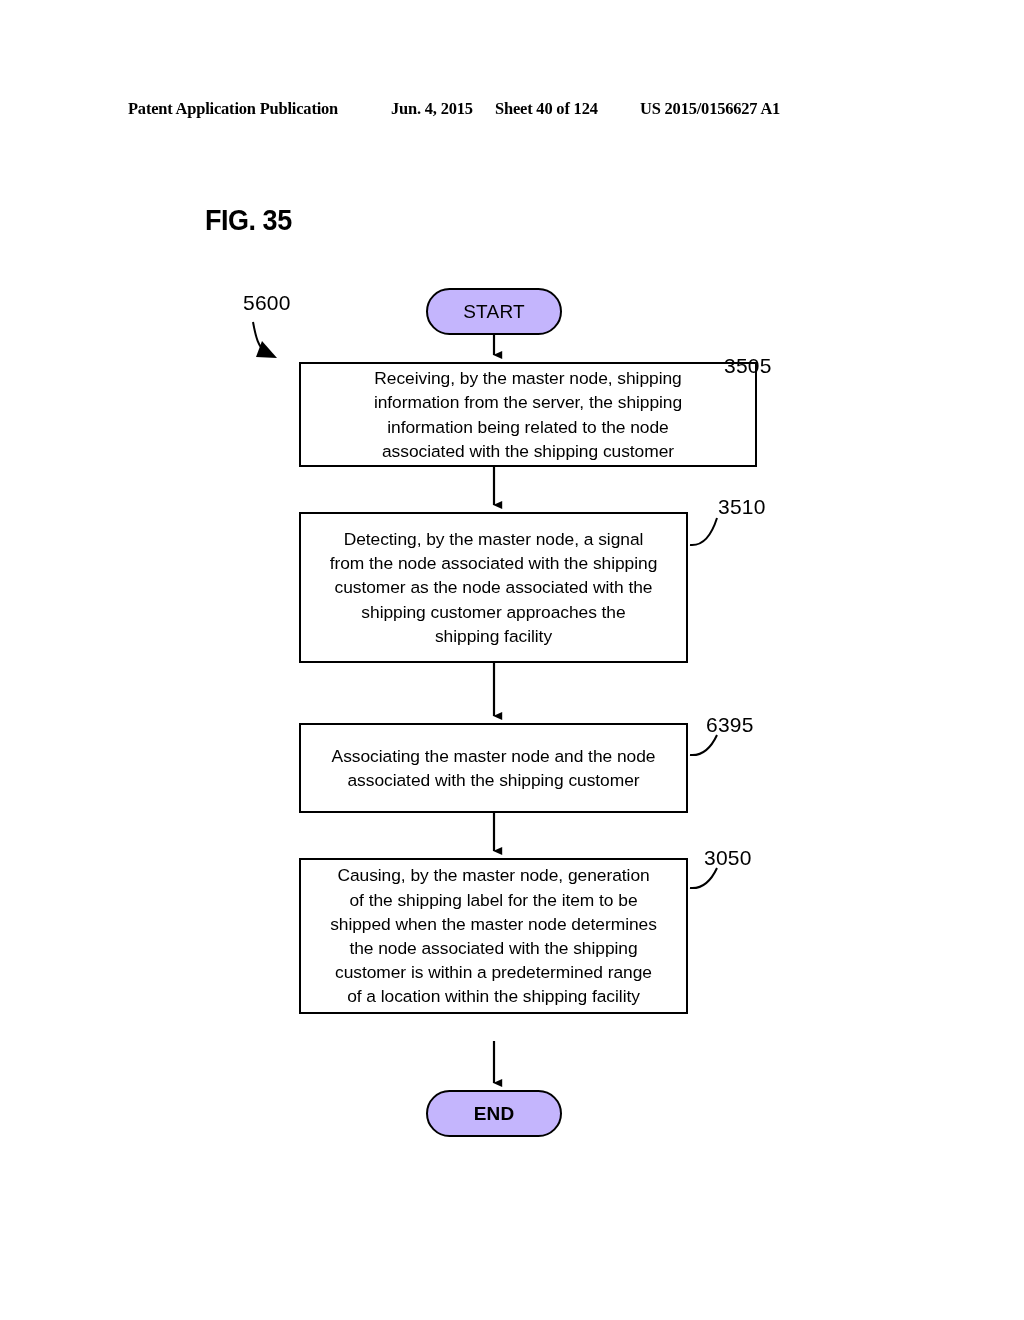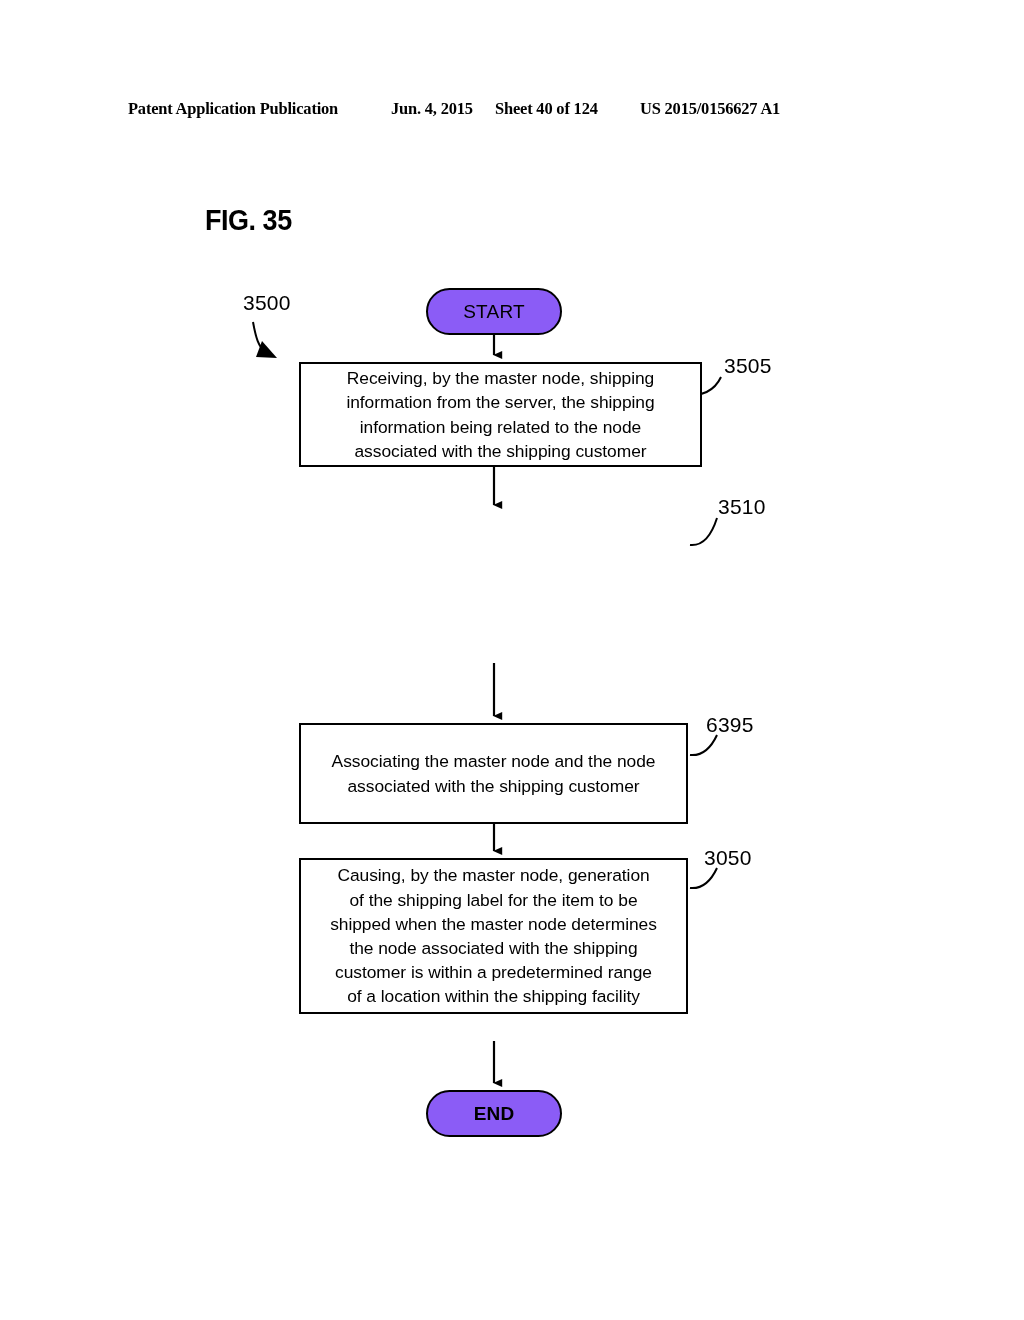--- a/index.html
+++ b/index.html
@@ -63,21 +63,21 @@
   .terminal {
     position: absolute;
     box-sizing: border-box;
     border: 2.2px solid #000;
     border-radius: 26px;
     display: flex;
     align-items: center;
     justify-content: center;
     font-size: 19px;
     letter-spacing: 0.2px;
-    background: #8b5cf6;
+    background: #c4b5fd;
   }
   #node-start { left: 426px; top: 288px; width: 136px; height: 47px; }
   #node-end   { left: 426px; top: 1090px; width: 136px; height: 47px; font-weight: bold; }
 
   
   .process-box {
     position: absolute;
     box-sizing: border-box;
     border: 2.2px solid #000;
     background: #fff;
@@ -86,23 +86,23 @@
     justify-content: center;
     text-align: center;
     padding: 4px 8px;
   }
   .process-box .box-text {
     font-size: 17.4px;
     line-height: 24.2px;
     letter-spacing: -0.05px;
     white-space: pre-line;
   }
-  #box-3505 { left: 299px; top: 362px;  width: 403px; height: 105px; }
+  #box-3505 { left: 299px; top: 362px;  width: 458px; height: 105px; }
   #box-3510 { left: 299px; top: 512px;  width: 389px; height: 151px; }
-  #box-3515 { left: 299px; top: 723px;  width: 389px; height: 101px;  }
+  #box-3515 { left: 299px; top: 723px;  width: 389px; height: 90px;  }
   #box-3520 { left: 299px; top: 858px;  width: 389px; height: 156px; }
 
   
   .ref-num {
     position: absolute;
     font-size: 21px;
     letter-spacing: 0.2px;
     white-space: nowrap;
   }
   #ref-3500 { left: 243px; top: 291px; }
@@ -174,38 +174,45 @@
     <span>START</span>
   </div>
 
   <div class="process-box" id="box-3505">
     <span class="box-text">Receiving, by the master node, shipping
 information from the server, the shipping
 information being related to the node
 associated with the shipping customer</span>
   </div>
 
+  <div class="process-box" id="box-3510">
+    <span class="box-text">Detecting, by the master node, a signal
+from the node associated with the shipping
+customer as the node associated with the
+shipping customer approaches the
+shipping facility</span>
+  </div>
 
   <div class="process-box" id="box-3515">
     <span class="box-text">Associating the master node and the node
 associated with the shipping customer</span>
   </div>
 
   <div class="process-box" id="box-3520">
     <span class="box-text">Causing, by the master node, generation
 of the shipping label for the item to be
 shipped when the master node determines
 the node associated with the shipping
 customer is within a predetermined range
 of a location within the shipping facility</span>
   </div>
 
   <div class="terminal" id="node-end">
     <span>END</span>
   </div>
 
-  <div class="ref-num" id="ref-3500">3500</div>
+  <div class="ref-num" id="ref-3500">5600</div>
   <div class="ref-num" id="ref-3505">3505</div>
   <div class="ref-num" id="ref-3510">3510</div>
   <div class="ref-num" id="ref-3515">6395</div>
   <div class="ref-num" id="ref-3520">3050</div>
 
 </div>
 
 </body></html>

